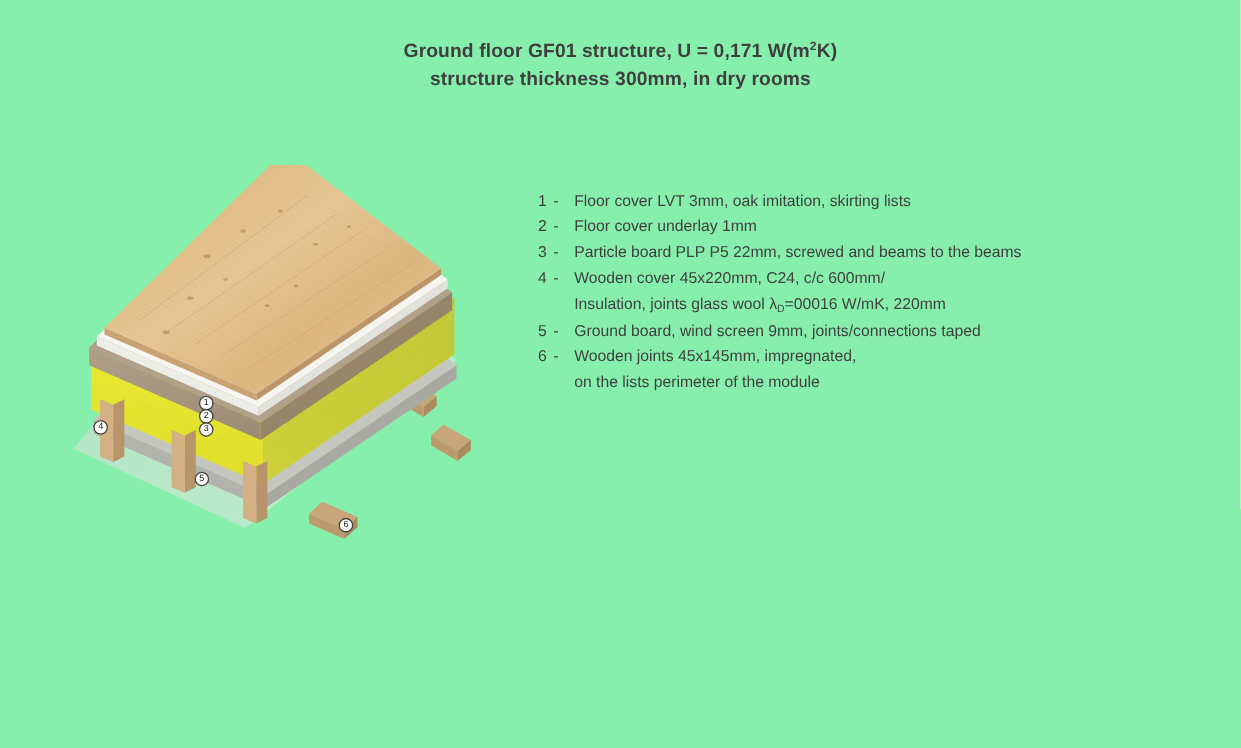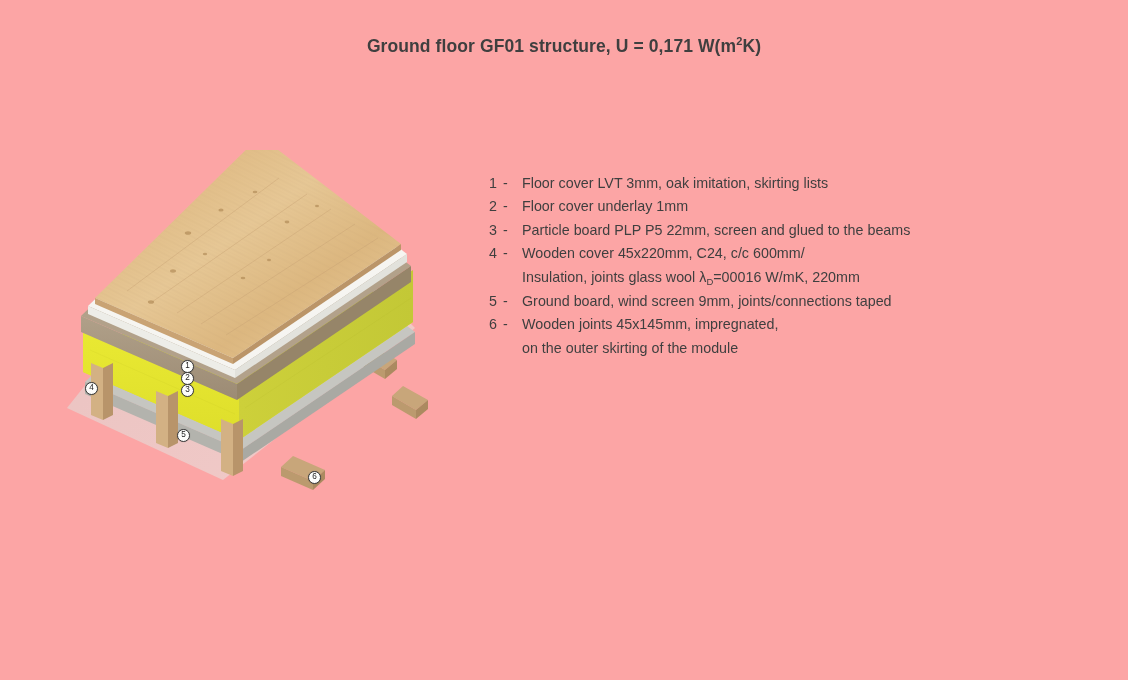--- a/index.html
+++ b/index.html
@@ -2,21 +2,21 @@
 <html><head>
 <meta charset="utf-8">
 <style>
   * { box-sizing: border-box; margin: 0; padding: 0; }
   html, body {
     width: 1128px; height: 680px;
     background: #ffffff;
     font-family: "Liberation Sans", sans-serif;
     overflow: hidden;
   }
-  .page { position: relative; width: 1128px; height: 680px; background: #fca5a5; }
+  .page { position: relative; width: 1128px; height: 680px; background: #86efac; }
 
   
   .title-block {
     position: absolute; left: 0; top: 34px; width: 1128px;
     text-align: center;
   }
   .title-line {
     font-size: 17.5px; font-weight: bold; color: #3f3f3f;
     line-height: 25px; letter-spacing: 0.1px;
   }
@@ -52,20 +52,21 @@
     box-shadow: 0 0 1px rgba(0,0,0,.35);
   }
 </style>
 </head>
 <body>
 
 <div class="page">
 
   <div class="title-block">
     <div class="title-line"><span>Ground floor GF01 structure, U = 0,171 W(m</span><sup>2</sup><span>K)</span></div>
+    <div class="title-line">structure thickness 300mm, in dry rooms</div>
   </div>
 
   <div class="model">
     <svg width="380" height="360" viewBox="0 0 380 360" xmlns="http://www.w3.org/2000/svg">
       <defs>
 
         <linearGradient id="woodTop" x1="0" y1="0" x2="1" y2="1">
           <stop offset="0%" stop-color="#e3c08a"></stop>
           <stop offset="22%" stop-color="#dfba83"></stop>
           <stop offset="45%" stop-color="#e6c795"></stop>
@@ -220,21 +221,21 @@
 
     <div class="legend-row">
       <span class="legend-num">2</span>
       <span class="legend-dash">-</span>
       <span class="legend-text">Floor cover underlay 1mm</span>
     </div>
 
     <div class="legend-row">
       <span class="legend-num">3</span>
       <span class="legend-dash">-</span>
-      <span class="legend-text">Particle board PLP P5 22mm, screen and glued to the beams</span>
+      <span class="legend-text">Particle board PLP P5 22mm, screwed and beams to the beams</span>
     </div>
 
     <div class="legend-row">
       <span class="legend-num">4</span>
       <span class="legend-dash">-</span>
       <span class="legend-text">Wooden cover 45x220mm, C24, c/c 600mm/</span>
     </div>
 
     <div class="legend-row cont">
       <span class="legend-num"></span>
@@ -250,18 +251,18 @@
 
     <div class="legend-row">
       <span class="legend-num">6</span>
       <span class="legend-dash">-</span>
       <span class="legend-text">Wooden joints 45x145mm, impregnated,</span>
     </div>
 
     <div class="legend-row cont">
       <span class="legend-num"></span>
       <span class="legend-dash"></span>
-      <span class="legend-text">on the outer skirting of the module</span>
+      <span class="legend-text">on the lists perimeter of the module</span>
     </div>
 
   </div>
 
 </div>
 
 </body></html>

